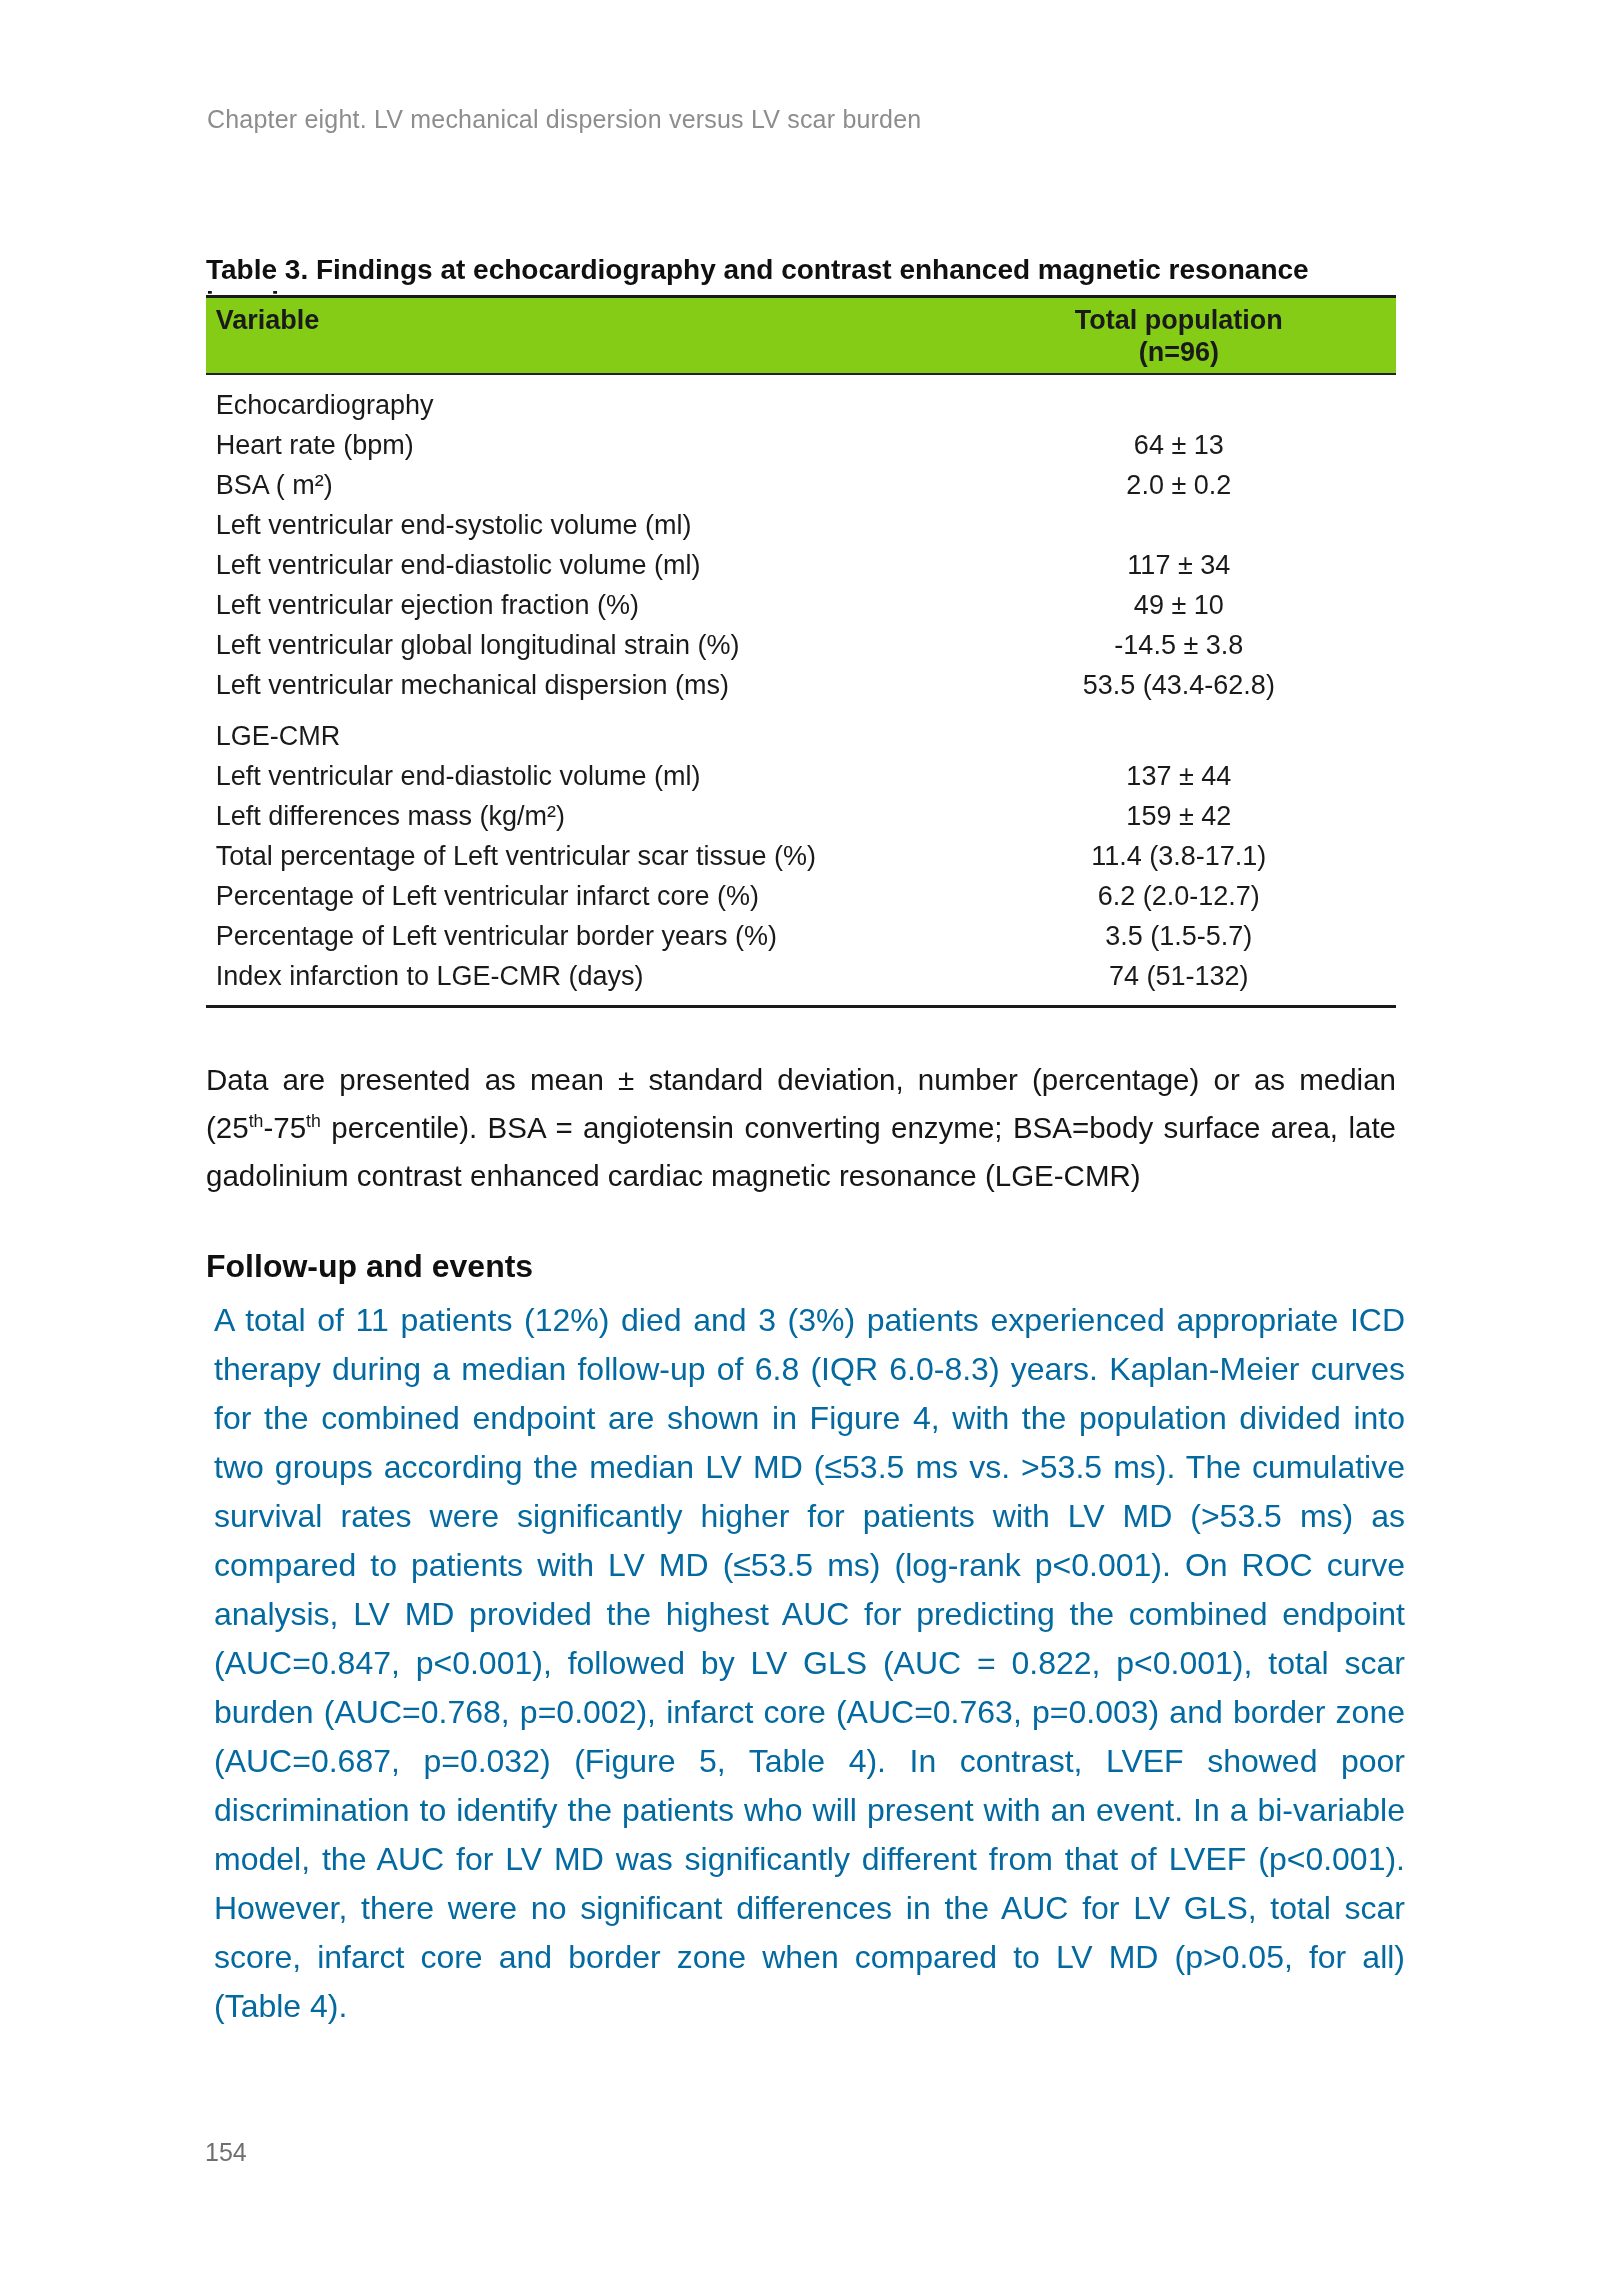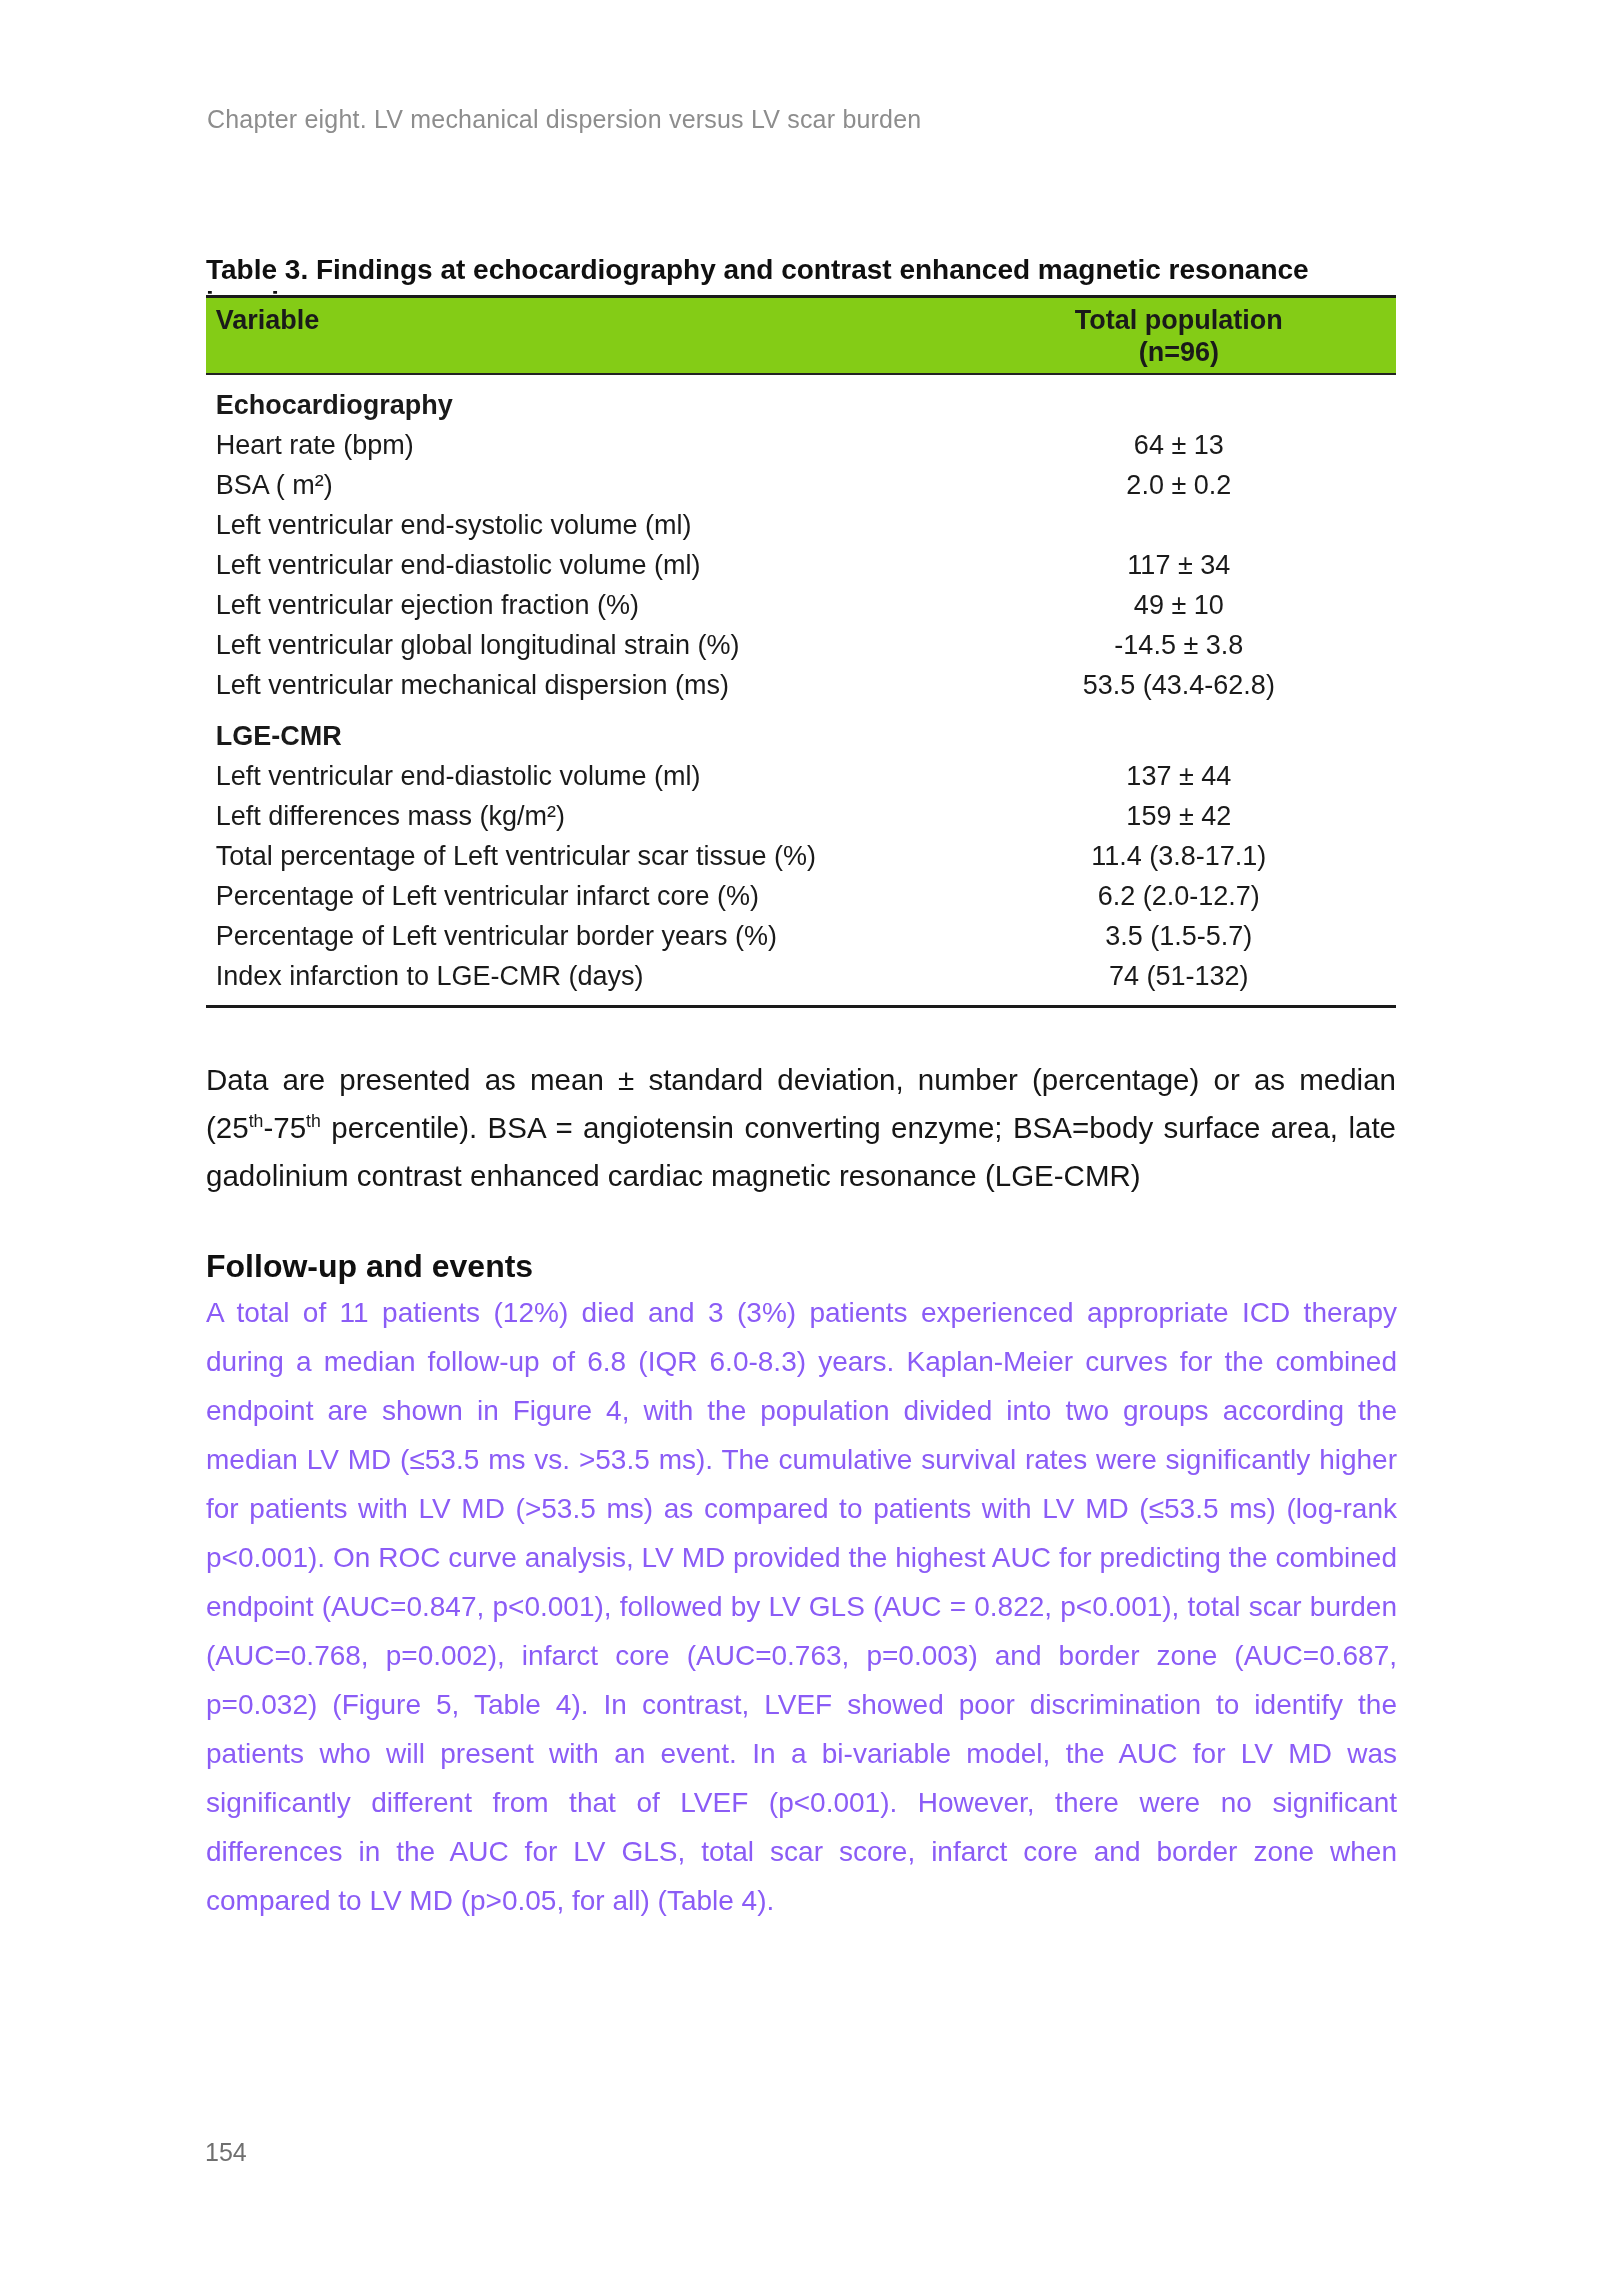--- a/index.html
+++ b/index.html
@@ -32,37 +32,37 @@
     padding: 6px 0 4.5px 0;
     line-height: 32px;
   }
   .tcell-l { width: 63.5%; padding-left: 9.8px; box-sizing: border-box; text-align: left; }
   .tcell-v { width: 36.5%; text-align: center; }
   .tbody {
     border-bottom: 3.8px solid #1a1a1a;
     padding: 10.6px 0 9px 0;
   }
   .trow { display: flex; line-height: 40px; }
-  .trow.section { font-weight: bold; align-items: center; }
+  .trow.section { font-weight: normal; align-items: center; }
   .trow.gap { margin-top: 10.6px; }
   .footnote {
     position: absolute; left: 206px; top: 1056px; width: 1190px;
     font-size: 29.5px; line-height: 48px; text-align: justify;
     color: #161616; margin: 0;
   }
   .footnote sup { font-size: 60%; vertical-align: super; line-height: 0; }
   .section-heading {
     position: absolute; left: 206px; top: 1248px;
     font-size: 32px; font-weight: bold; color: #101010;
   }
   .body-paragraph {
     position: absolute; left: 206px; top: 1288px; width: 1191px;
-    font-size: 28px; line-height: 49px;
+    font-size: 32px; line-height: 49px;
     text-align: justify; text-justify: inter-word;
-    color: #8b5cf6; margin: 0;
+    color: #0369a1; margin: 8px;
   }
   .page-number {
     position: absolute; left: 205px; top: 2138px;
     font-size: 25px; color: #6f6f6f;
   }
 </style>
 </head>
 <body>
 
 <div class="chapter-header">

